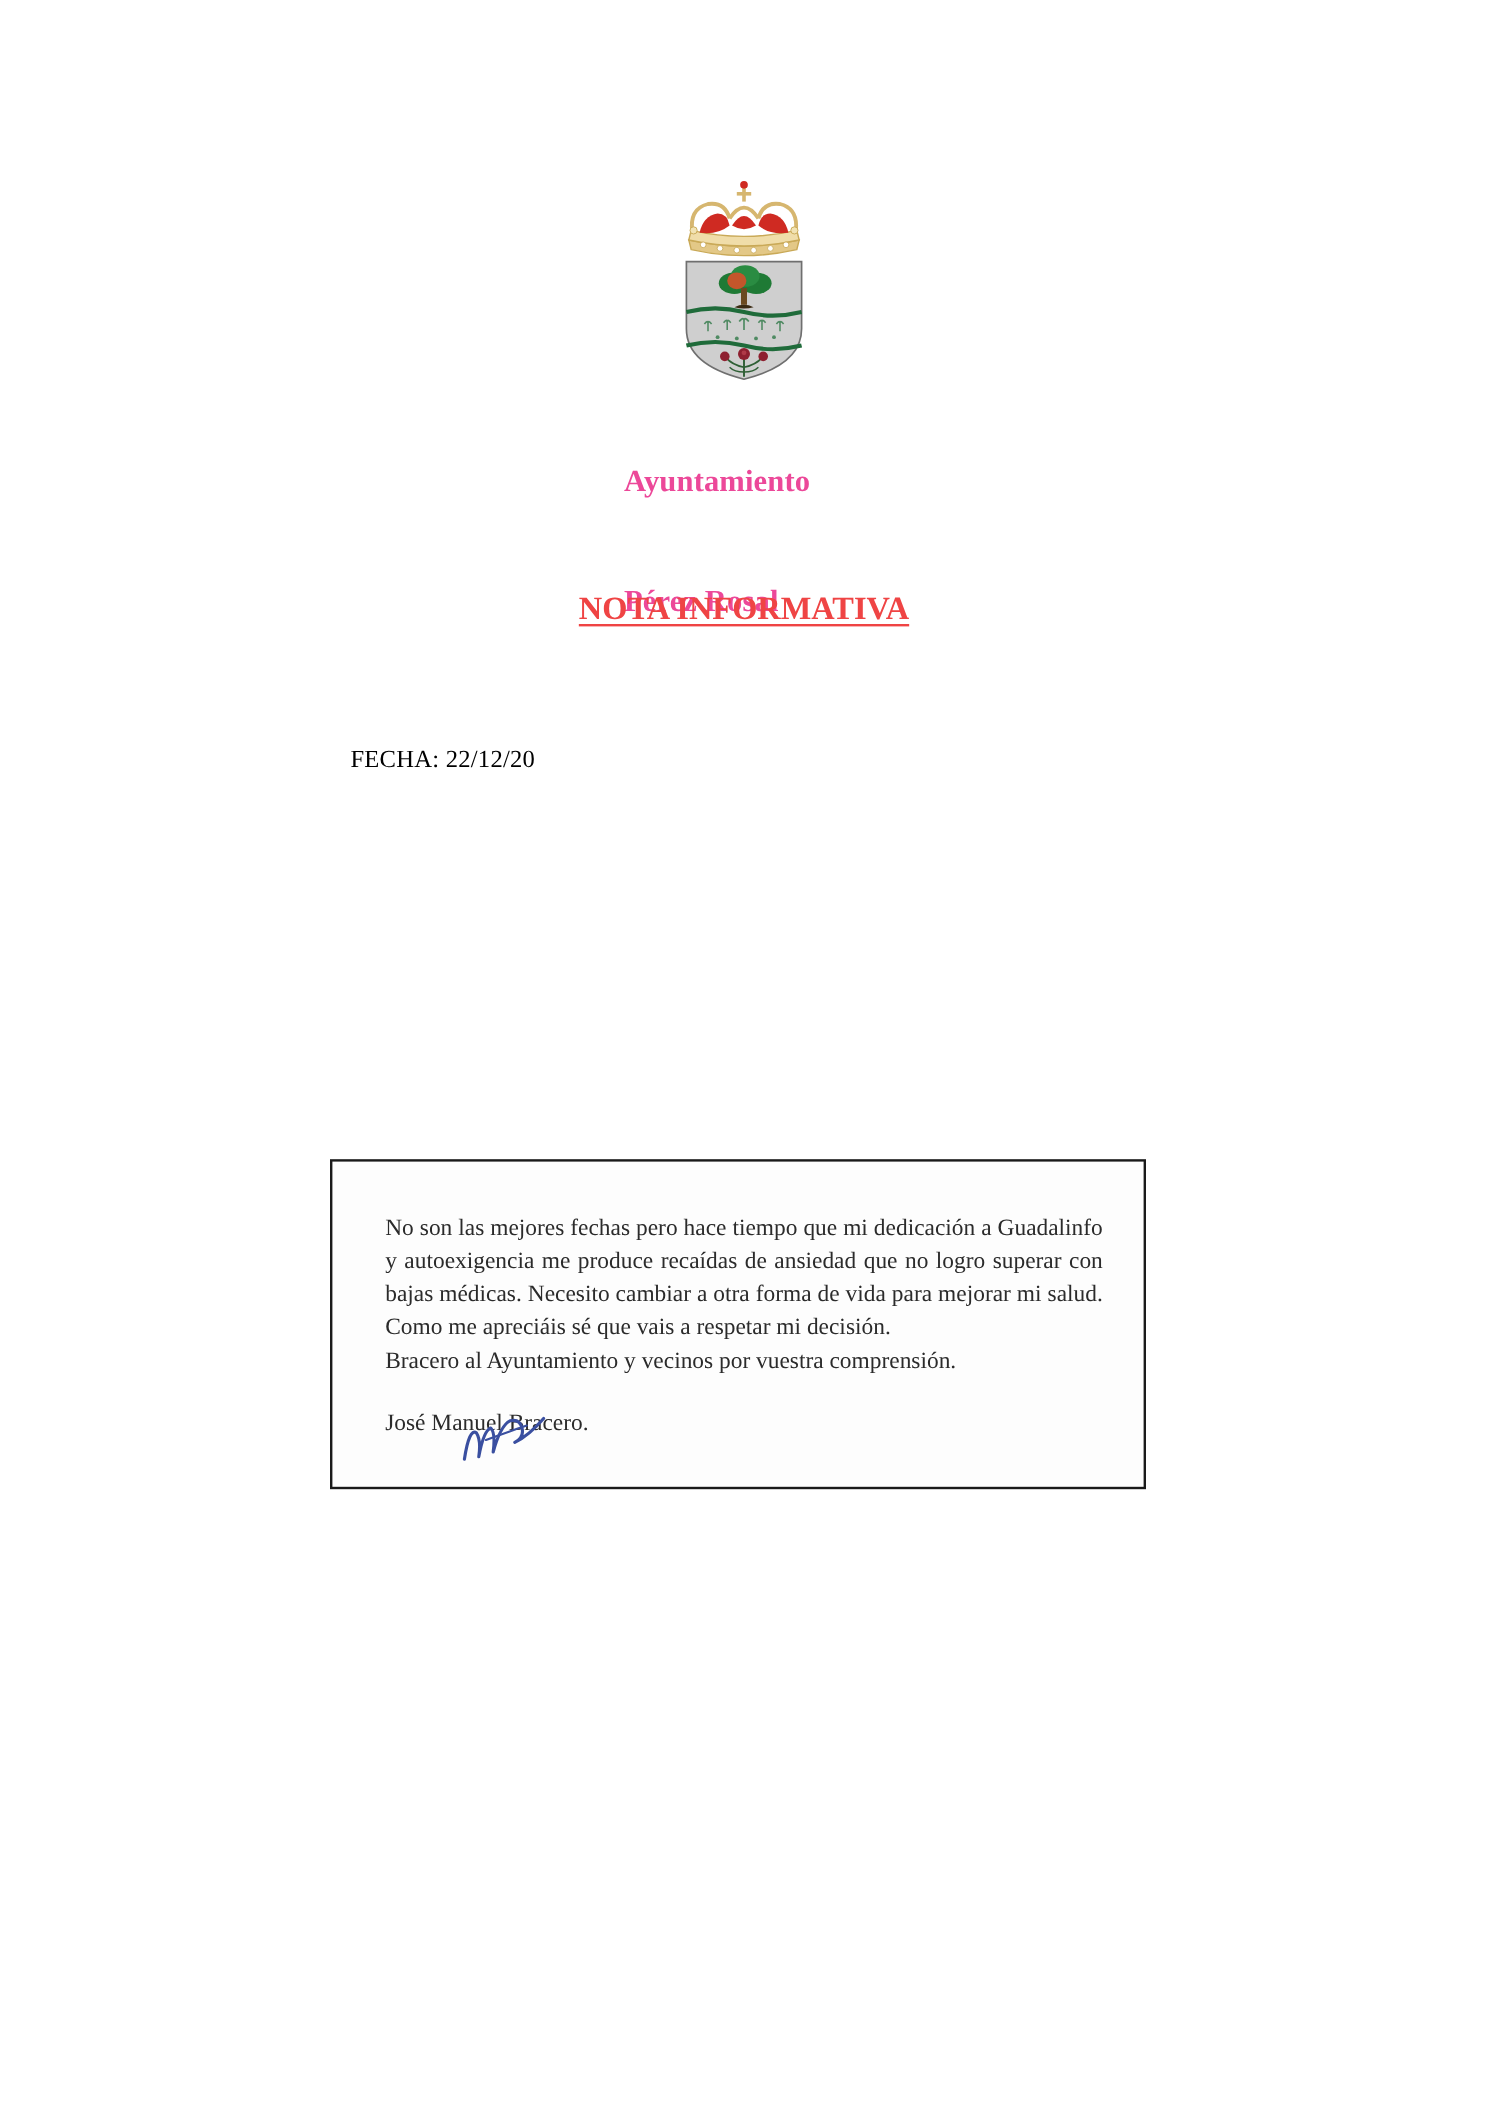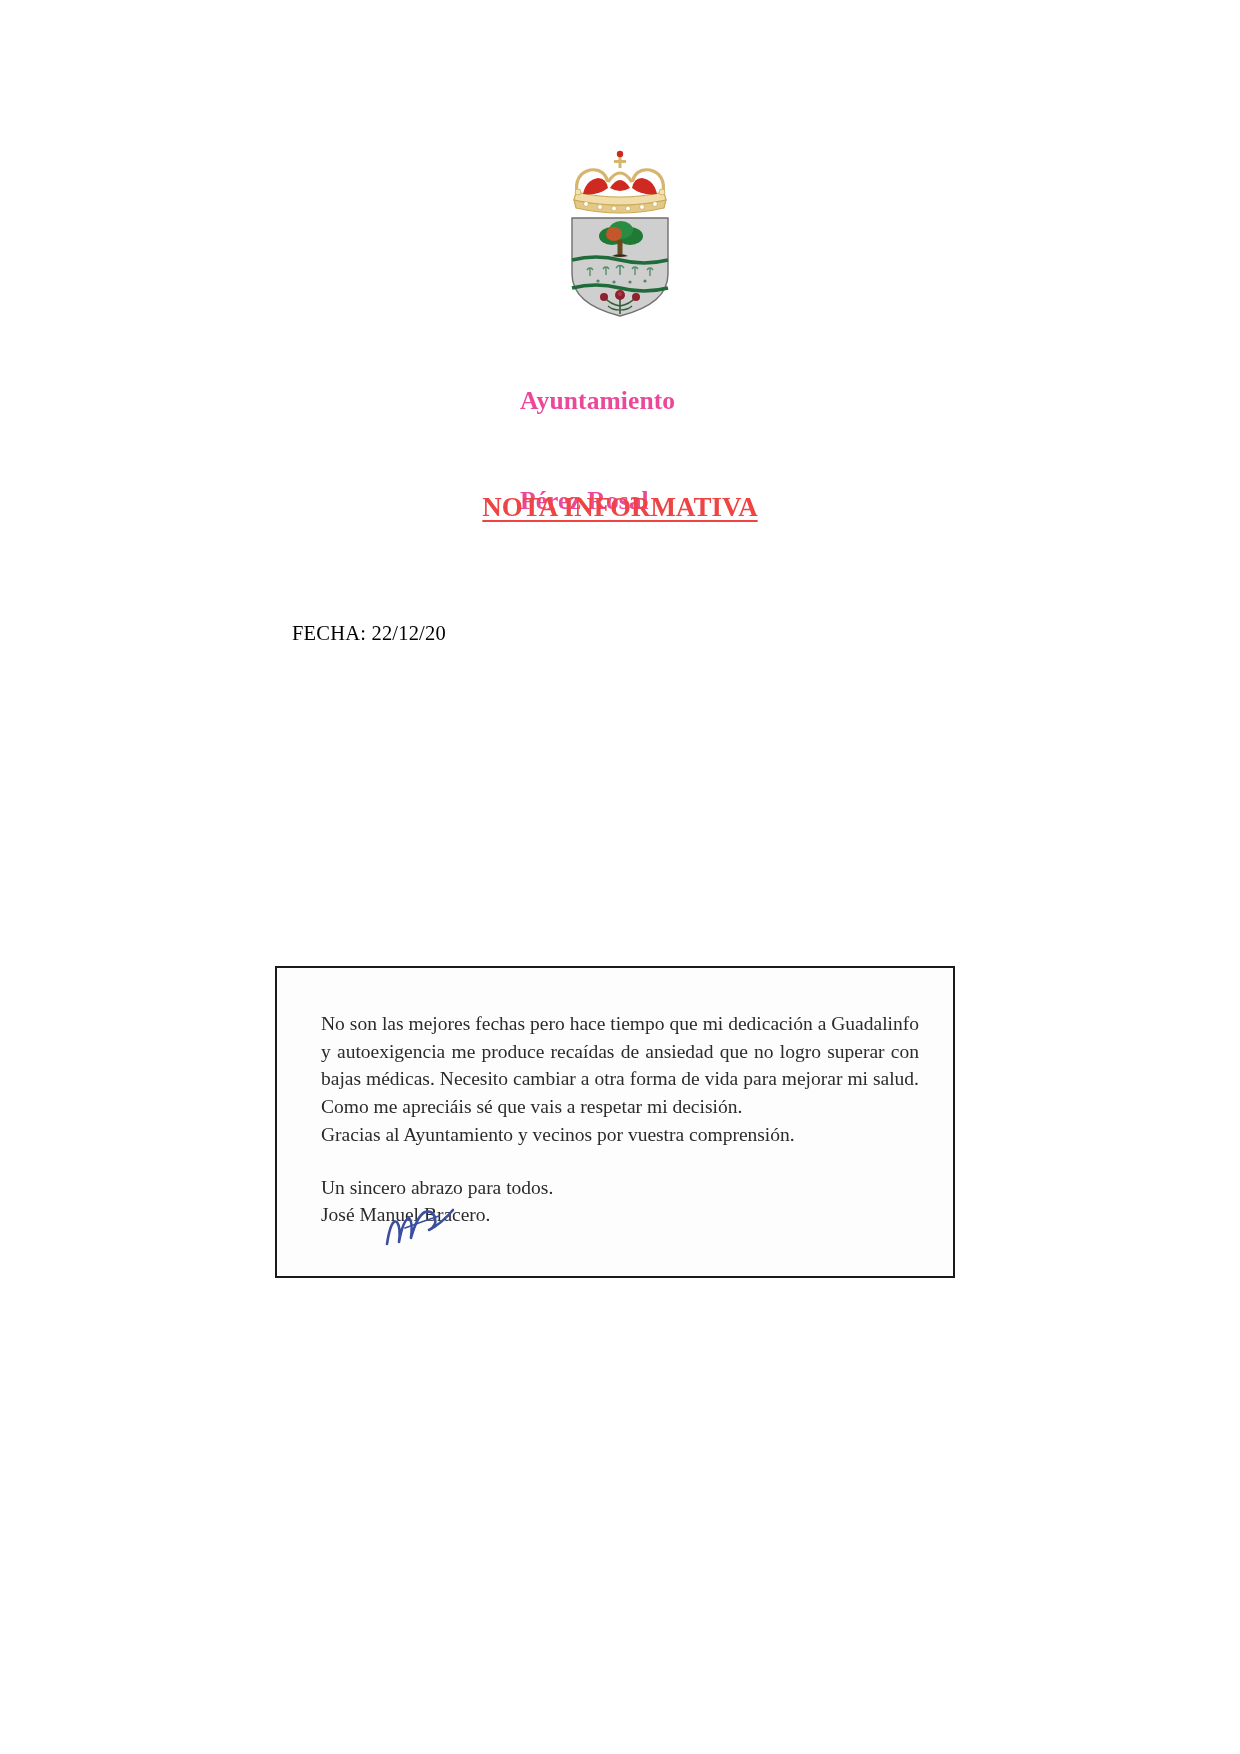--- a/index.html
+++ b/index.html
@@ -88,21 +88,21 @@
   }
   .para-1 { top: 705px; }
   .para-2 { top: 793px; }
 
   
   .letter-box {
     position: absolute;
     left: 275px;
     top: 966px;
     width: 680px;
-    height: 312px;
+    height: 275px;
     border: 2px solid #1a1a1a;
     background: #fdfdfd;
     box-sizing: border-box;
   }
   .letter-inner {
     position: absolute;
     left: 44px;
     top: 42px;
     right: 34px;
   }
@@ -231,23 +231,22 @@
   <div class="doc-title">
     <span>NOTA INFORMATIVA</span>
   </div>
 
   <div class="date-line">FECHA: 22/12/20</div>
 
 
   <div class="letter-box">
     <div class="letter-inner">
       <p class="letter-para">No son las mejores fechas pero hace tiempo que mi dedicación a Guadalinfo y autoexigencia me produce recaídas de ansiedad que no logro superar con bajas médicas. Necesito cambiar a otra forma de vida para mejorar mi salud. Como me apreciáis sé que vais a respetar mi decisión.</p>
-      <p class="letter-line">Gracias al Ayuntamiento y vecinos por vuestra comprensión.</p>
+      <p class="letter-line">Bracero al Ayuntamiento y vecinos por vuestra comprensión.</p>
       <div class="letter-gap"></div>
-      <p class="letter-closing">Un sincero abrazo para todos.</p>
 
       <div class="signature-area">
         <svg class="signature-svg" viewBox="0 0 120 56" aria-hidden="true">
           <path d="M10 46 Q14 20 20 24 Q24 30 22 44 Q26 22 32 20 Q36 24 34 40
                    Q40 18 48 14 Q56 12 58 20 Q60 28 52 32 Q64 26 76 12" fill="none" stroke="#3a4fa0" stroke-width="2.6" stroke-linecap="round" stroke-linejoin="round"></path>
           <path d="M28 30 Q44 24 62 18" fill="none" stroke="#3a4fa0" stroke-width="1.8" stroke-linecap="round"></path>
         </svg>
         <p class="signer-name">José Manuel Bracero.</p>
       </div>
     </div>

